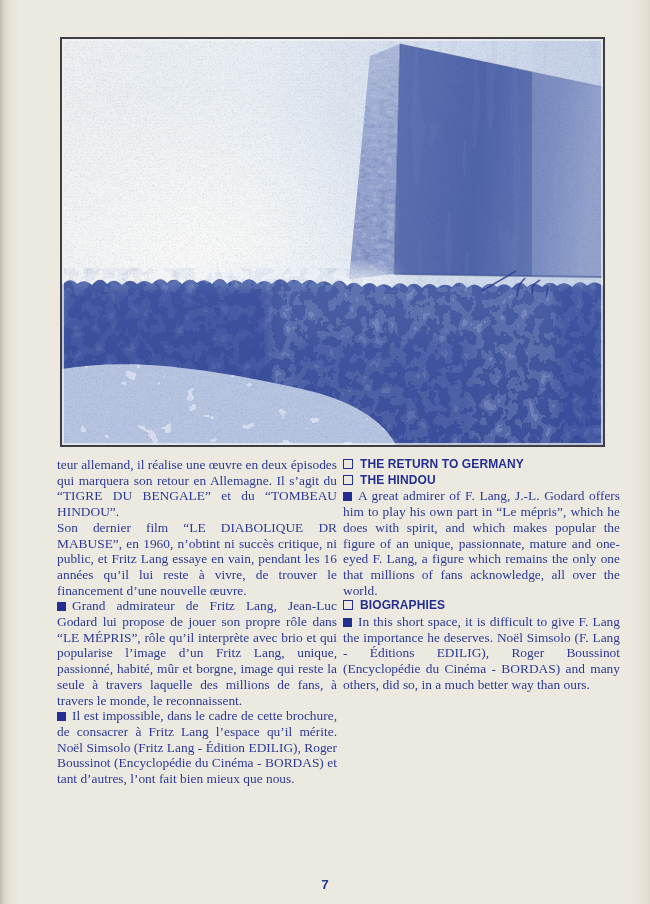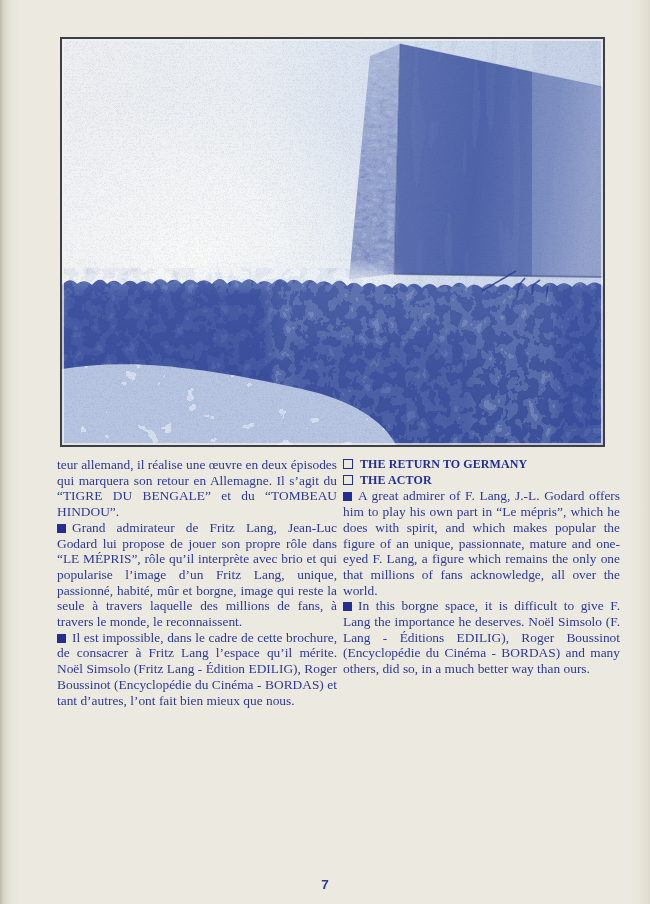--- a/index.html
+++ b/index.html
@@ -29,21 +29,21 @@
     position: absolute; left: 57px; top: 457px;
     width: 563px;
     display: flex; gap: 6px;
     color: #2c3a96;
   }
   .col { width: 280px; font-size: 13.4px; line-height: 15.7px; text-align: justify; }
   .col.right { width: 277px; }
   .col p { margin: 0; }
   .hd {
     margin: 0;
-    font-family: Liberation Serif, serif;
+    font-family: Liberation Sans, sans-serif;
     font-weight: bold;
     font-size: 12px; line-height: 15.7px;
     letter-spacing: 0.1px;
     color: #232f90;
     text-align: left;
     white-space: nowrap;
   }
   .sq-open {
     display: inline-block; width: 8px; height: 8px;
     border: 1.5px solid #232f90;
@@ -221,28 +221,30 @@
 
       <rect x="0" y="0" width="541" height="406" filter="url(#grain)" opacity="0.12"></rect>
       <rect x="1" y="1" width="539" height="404" fill="none" stroke="#f2f3f0" stroke-width="2" opacity="0.7"></rect>
     </svg>
   </figure>
 
   <main class="columns">
 
     <section class="col left">
       <p><span>teur allemand, il réalise une œuvre en deux épisodes qui marquera son retour en Allemagne. Il s’agit du “TIGRE DU BENGALE” et du “TOMBEAU HINDOU”.</span></p>
+      <p><span>Son dernier film “LE DIABOLIQUE DR MABUSE”, en 1960, n’obtint ni succès critique, ni public, et Fritz Lang essaye en vain, pendant les 16 années qu’il lui reste à vivre, de trouver le financement d’une nouvelle œuvre.</span></p>
       <p><span class="sq-fill"></span><span>Grand admirateur de Fritz Lang, Jean-Luc Godard lui propose de jouer son propre rôle dans “LE MÉPRIS”, rôle qu’il interprète avec brio et qui popularise l’image d’un Fritz Lang, unique, passionné, habité, mûr et borgne, image qui reste la seule à travers laquelle des millions de fans, à travers le monde, le reconnaissent.</span></p>
       <p><span class="sq-fill"></span><span>Il est impossible, dans le cadre de cette brochure, de consacrer à Fritz Lang l’espace qu’il mérite. Noël Simsolo (Fritz Lang - Édition EDILIG), Roger Boussinot (Encyclopédie du Cinéma - BORDAS) et tant d’autres, l’ont fait bien mieux que nous.</span></p>
     </section>
 
     <section class="col right">
       <h3 class="hd"><span class="sq-open"></span><span>THE RETURN TO GERMANY</span></h3>
-      <h3 class="hd"><span class="sq-open"></span><span>THE ACTOR</span></h3>
+      <h3 class="hd"><span class="sq-open"></span><span>THE HINDOU</span></h3>
       <p><span class="sq-fill"></span><span>A great admirer of F. Lang, J.-L. Godard offers him to play his own part in “Le mépris”, which he does with spirit, and which makes popular the figure of an unique, passionnate, mature and one-eyed F. Lang, a figure which remains the only one that millions of fans acknowledge, all over the world.</span></p>
-      <p><span class="sq-fill"></span><span>In this borgne space, it is difficult to give F. Lang the importance he deserves. Noël Simsolo (F. Lang - Éditions EDILIG), Roger Boussinot (Encyclopédie du Cinéma - BORDAS) and many others, did so, in a much better way than ours.</span></p>
+      <h3 class="hd"><span class="sq-open"></span><span>BIOGRAPHIES</span></h3>
+      <p><span class="sq-fill"></span><span>In this short space, it is difficult to give F. Lang the importance he deserves. Noël Simsolo (F. Lang - Éditions EDILIG), Roger Boussinot (Encyclopédie du Cinéma - BORDAS) and many others, did so, in a much better way than ours.</span></p>
     </section>
 
   </main>
 
   <div class="page-number">7</div>
 
 </div>
 
 </body></html>

